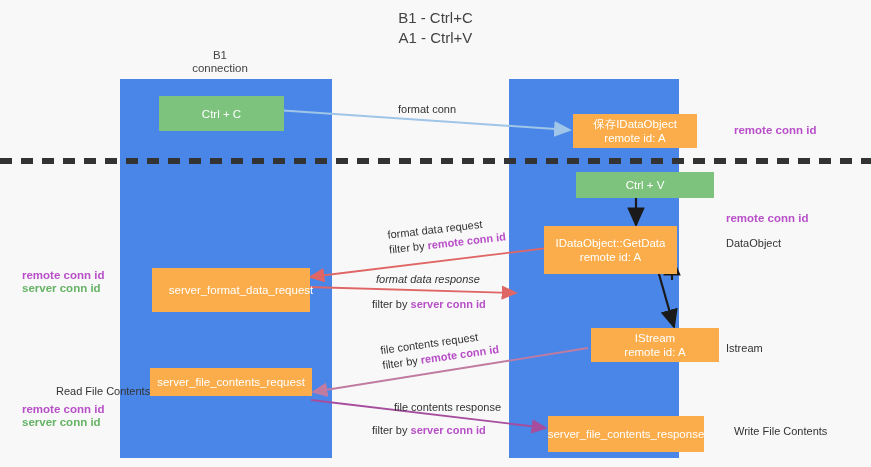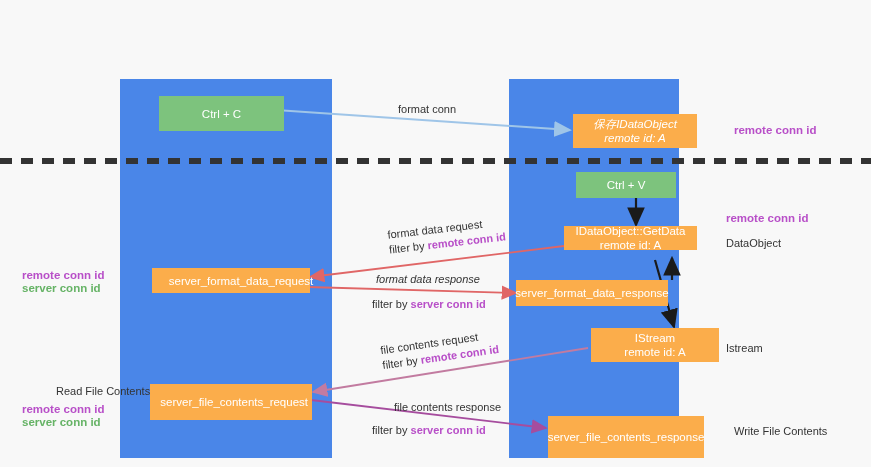--- a/index.html
+++ b/index.html
@@ -88,21 +88,29 @@
     color: #66b366;
     white-space: nowrap;
     line-height: 14px;
   }
 </style>
 </head>
 <body>
 
 <div id="canvas">
 
-
+  <div class="title">
+    <div>B1 - Ctrl+C</div>
+    <div>A1 - Ctrl+V</div>
+  </div>
+
+  <div class="lane-label" style="left:150px; top:49px; width:140px;">
+    <div>B1</div>
+    <div>connection</div>
+  </div>
   <div class="lane-label" style="left:560px; top:49px; width:140px;margin-top:35px;">
     <div>A1</div>
     <div>request</div>
   </div>
 
   <div class="lane" style="left:120px; top:79px; width:212px; height:379px;"></div>
   <div class="lane" style="left:509px; top:79px; width:170px; height:379px;"></div>
 
   <svg id="svg-layer" viewBox="0 0 871 467">
     <defs>
@@ -139,52 +147,49 @@
 
     <line x1="311" y1="400" x2="546" y2="428" stroke="#a64d9e" stroke-width="1.8" marker-end="url(#ah-purple)"></line>
 
     <line x1="0" y1="161" x2="871" y2="161" stroke="#333333" stroke-width="6" stroke-dasharray="12 9"></line>
   </svg>
 
   <div class="node green" style="left:159px; top:96px; width:125px; height:35px;">
     <span>Ctrl + C</span>
   </div>
 
-  <div class="node orange" style="left:573px; top:114px; width:124px; height:34px;font-style:italic;">
+  <div class="node orange" style="left:573px; top:114px; width:124px; height:34px;">
     <span>保存IDataObject</span>
     <span>remote id: A</span>
   </div>
 
-  <div class="node green" style="left:576px; top:172px; width:100px; height:26px;">
+  <div class="node green" style="left:576px; top:172px; width:138px; height:26px;">
     <span>Ctrl + V</span>
   </div>
 
-  <div class="node orange" style="left:564px; top:226px; width:133px; height:24px;">
+  <div class="node orange" style="left:544px; top:226px; width:133px; height:48px;">
     <span>IDataObject::GetData</span>
     <span>remote id: A</span>
   </div>
 
-  <div class="node orange" style="left:152px; top:268px; width:158px; height:25px;padding-left:24px;">
+  <div class="node orange" style="left:152px; top:268px; width:158px; height:44px;padding-left:24px;">
     <span>server_format_data_request</span>
   </div>
 
-  <div class="node orange" style="left:516px; top:280px; width:152px; height:26px;">
-    <span>server_format_data_response</span>
-  </div>
 
   <div class="node orange" style="left:591px; top:328px; width:128px; height:34px;">
     <span>IStream</span>
     <span>remote id: A</span>
   </div>
 
-  <div class="node orange" style="left:150px; top:384px; width:162px; height:36px;align-items:flex-end;">
+  <div class="node orange" style="left:150px; top:368px; width:162px; height:28px;">
     <span>server_file_contents_request</span>
   </div>
 
-  <div class="node orange" style="left:548px; top:416px; width:156px; height:42px;">
+  <div class="node orange" style="left:548px; top:416px; width:156px; height:36px;">
     <span>server_file_contents_response</span>
   </div>
 
   <div class="edge-label" style="left:398px; top:102px;">
     <span>format conn</span>
   </div>
 
   <div class="edge-label" style="left:388px; top:221px; transform: rotate(-6.5deg);">
     <div>format data request</div>
     <div>

